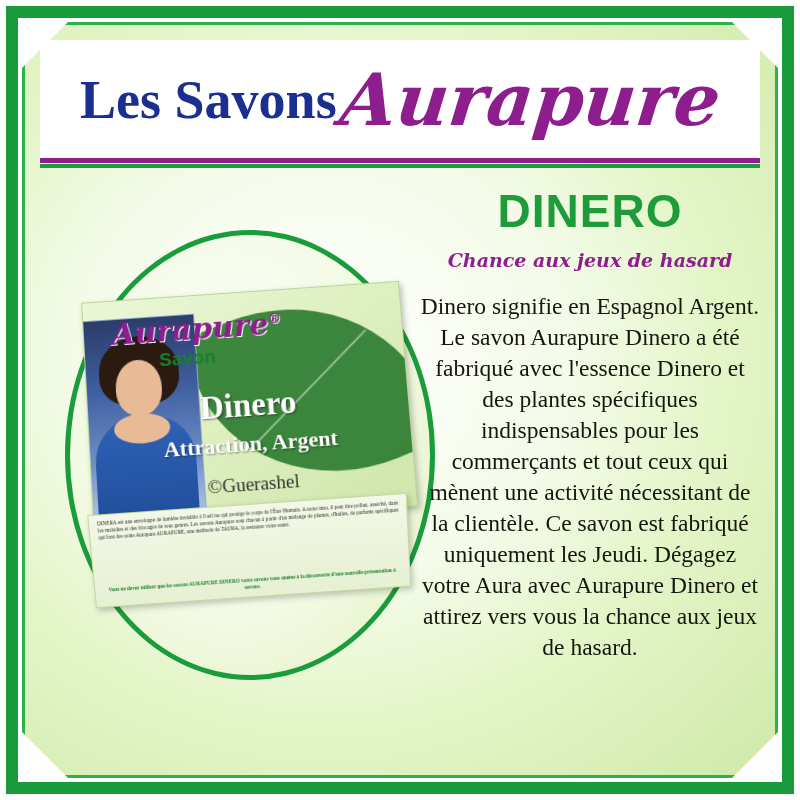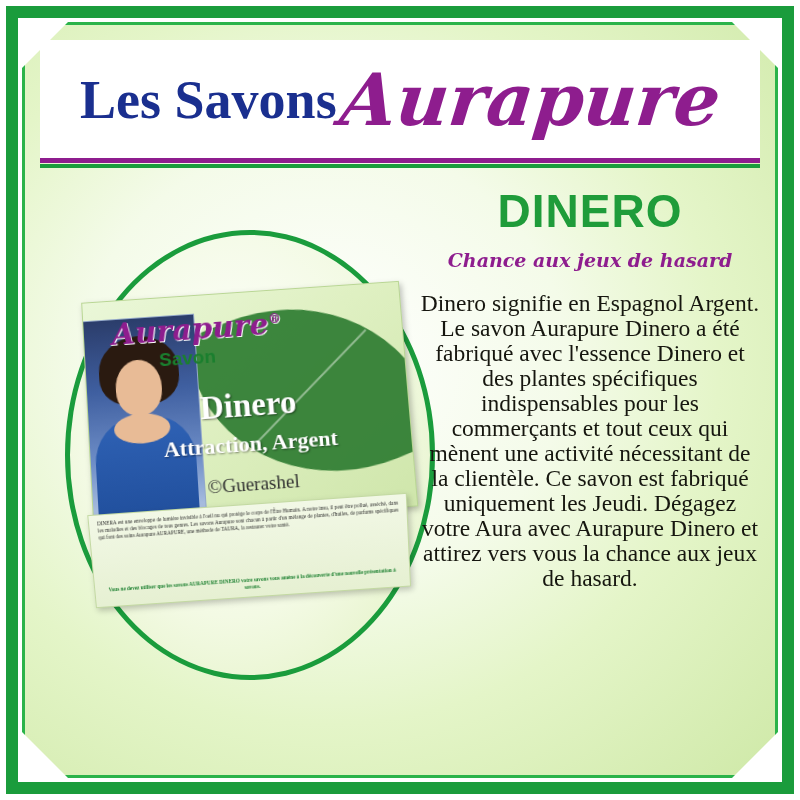--- a/index.html
+++ b/index.html
@@ -324,21 +324,21 @@
     font-style: italic;
     font-weight: bold;
     font-size: 19px;
     color: #8e1d8e;
     text-align: center;
     margin-top: 12px;
   }
   .product-desc {
     font-family: "Liberation Serif", serif;
     font-size: 23.5px;
-    line-height: 25px;
+    line-height: 31px;
     color: #16160f;
     text-align: center;
     margin-top: 20px;
   }
 </style>
 </head>
 <body>
 
 <div class="poster">
   <div class="frame-outer"></div>

